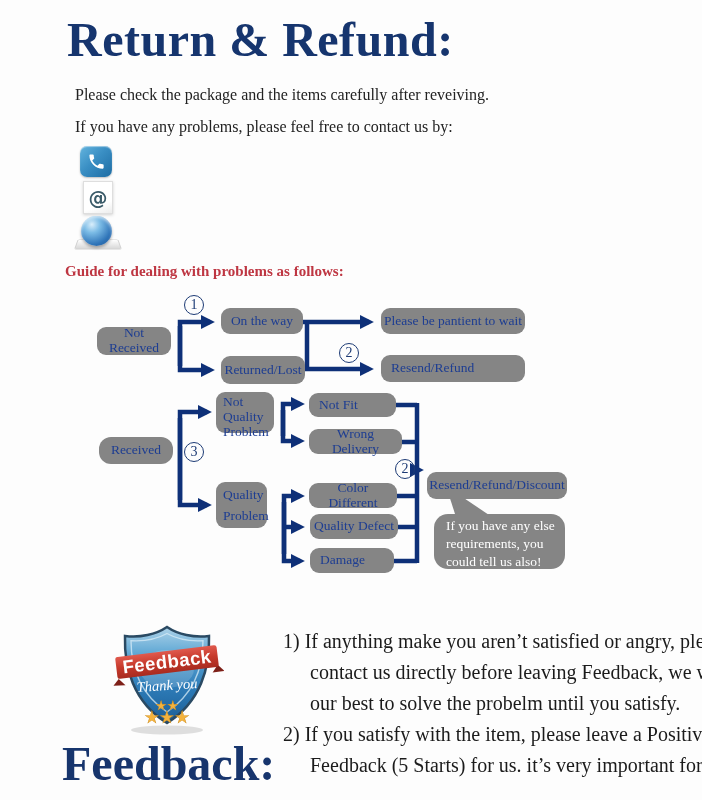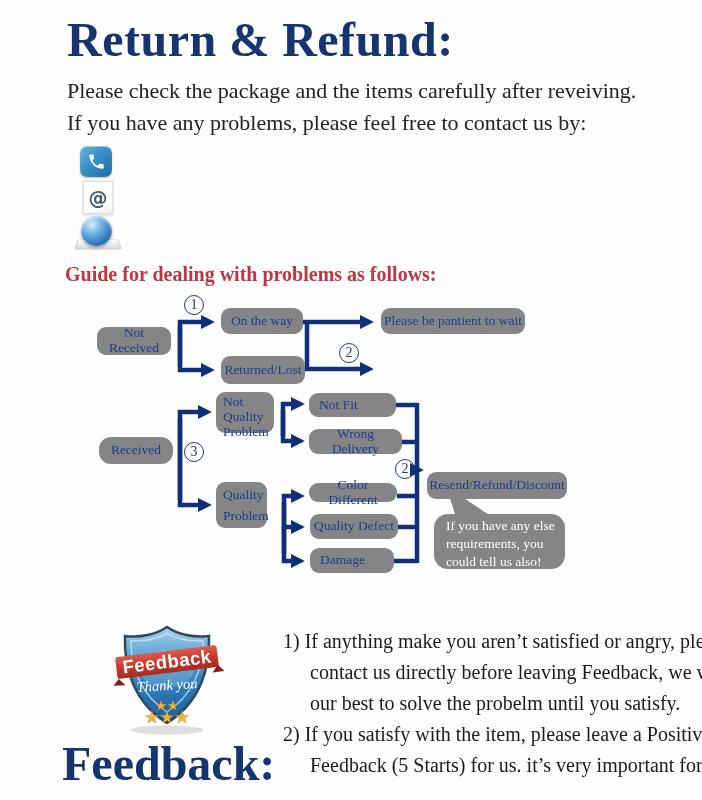--- a/index.html
+++ b/index.html
@@ -5,21 +5,21 @@
   html,body{margin:0;padding:0;background:#ffffff;}
   .page{
     position:relative;width:702px;height:800px;margin:0 auto;background:#fdfdfd;
     font-family:"Liberation Serif","DejaVu Serif",serif;color:#1f1f1f;overflow:hidden;
   }
   
   .title{
     position:absolute;left:63px;top:8px;margin:4px;font-size:48px;font-weight:600;
     color:#16356e;letter-spacing:0.5px;white-space:nowrap;
   }
-  .intro{position:absolute;left:67px;margin:0;font-size:22px;color:#222;white-space:nowrap;font-family:Liberation Serif, serif;}
+  .intro{position:absolute;left:67px;margin:8px;font-size:16px;color:#222;white-space:nowrap;font-family:Liberation Serif, serif;}
   .intro.l1{top:78px;}
   .intro.l2{top:110px;}
   
   .icon{position:absolute;}
   .icon-phone{
     left:80px;top:146px;width:32px;height:31px;border-radius:7px;
     background:linear-gradient(135deg,#63b4de 0%,#3a8fc4 45%,#1d6ca3 100%);
     box-shadow:inset 0 1px 1px rgba(255,255,255,.5),0 1px 2px rgba(0,0,0,.25);
     display:flex;align-items:center;justify-content:center;
   }
@@ -35,21 +35,21 @@
     background:linear-gradient(#ffffff,#d9d9d9);border:1px solid #d0d0d0;
     transform:perspective(60px) rotateX(45deg);border-radius:2px;
   }
   .globe-sphere{
     position:absolute;left:4px;top:0;width:31px;height:30px;border-radius:50%;
     background:radial-gradient(circle at 35% 28%,#d9eefb 0%,#7cbce6 28%,#2f74b8 68%,#1a4e8c 100%);
     box-shadow:0 2px 3px rgba(0,0,0,.3),inset 0 2px 3px rgba(255,255,255,.6);
   }
   
   .guide{
-    position:absolute;left:65px;top:263px;margin:0;font-size:20px;font-weight:600;
+    position:absolute;left:65px;top:263px;margin:0;font-size:15px;font-weight:600;
     color:#be3642;white-space:nowrap;
   }
   
   .arrow-layer{position:absolute;left:0;top:0;width:702px;height:800px;pointer-events:none;}
   .fnode{
     position:absolute;background:#858585;border-radius:9px;color:#1d3d92;
     font-size:13.5px;line-height:1.1;display:flex;align-items:center;justify-content:center;
     text-align:center;box-sizing:border-box;padding:1px 3px;
   }
   .fnode.left{justify-content:flex-start;text-align:left;padding-left:10px;}
@@ -135,27 +135,28 @@
       <path d="M414 470 H419" marker-end="url(#ah)"></path>
     </g>
 
     <polygon points="446,486 456,517 492,517" fill="#858585"></polygon>
   </svg>
 
   <div class="fnode" style="left:97px;top:327px;width:74px;height:28px;">Not Received</div>
   <div class="fnode" style="left:221px;top:308px;width:82px;height:26px;">On the way</div>
   <div class="fnode" style="left:221px;top:356px;width:84px;height:28px;">Returned/Lost</div>
   <div class="fnode" style="left:381px;top:308px;width:144px;height:26px;">Please be pantient to wait</div>
+  <div class="fnode left" style="left:381px;top:355px;width:144px;height:27px;">Resend/Refund</div>
 
   <div class="fnode" style="left:99px;top:437px;width:74px;height:27px;border-radius:12px;">Received</div>
   <div class="fnode multiline" style="left:216px;top:392px;width:58px;height:41px;">Not Quality Problem</div>
   <div class="fnode multiline gapline" style="left:216px;top:482px;width:51px;height:46px;">Quality Problem</div>
   <div class="fnode left" style="left:309px;top:393px;width:87px;height:24px;">Not Fit</div>
   <div class="fnode" style="left:309px;top:429px;width:93px;height:25px;">Wrong Delivery</div>
-  <div class="fnode" style="left:309px;top:483px;width:88px;height:19px;">Color Different</div>
+  <div class="fnode" style="left:309px;top:483px;width:88px;height:25px;">Color Different</div>
   <div class="fnode" style="left:310px;top:514px;width:88px;height:25px;">Quality Defect</div>
   <div class="fnode left" style="left:310px;top:548px;width:84px;height:25px;">Damage</div>
   <div class="fnode" style="left:427px;top:456px;width:140px;height:27px;margin-top:16px;">Resend/Refund/Discount</div>
 
   <div class="stepnum" style="left:184px;top:295px;">1</div>
   <div class="stepnum" style="left:339px;top:343px;">2</div>
   <div class="stepnum" style="left:184px;top:442px;">3</div>
   <div class="stepnum" style="left:395px;top:459px;">2</div>
 
   <div class="bubble">

